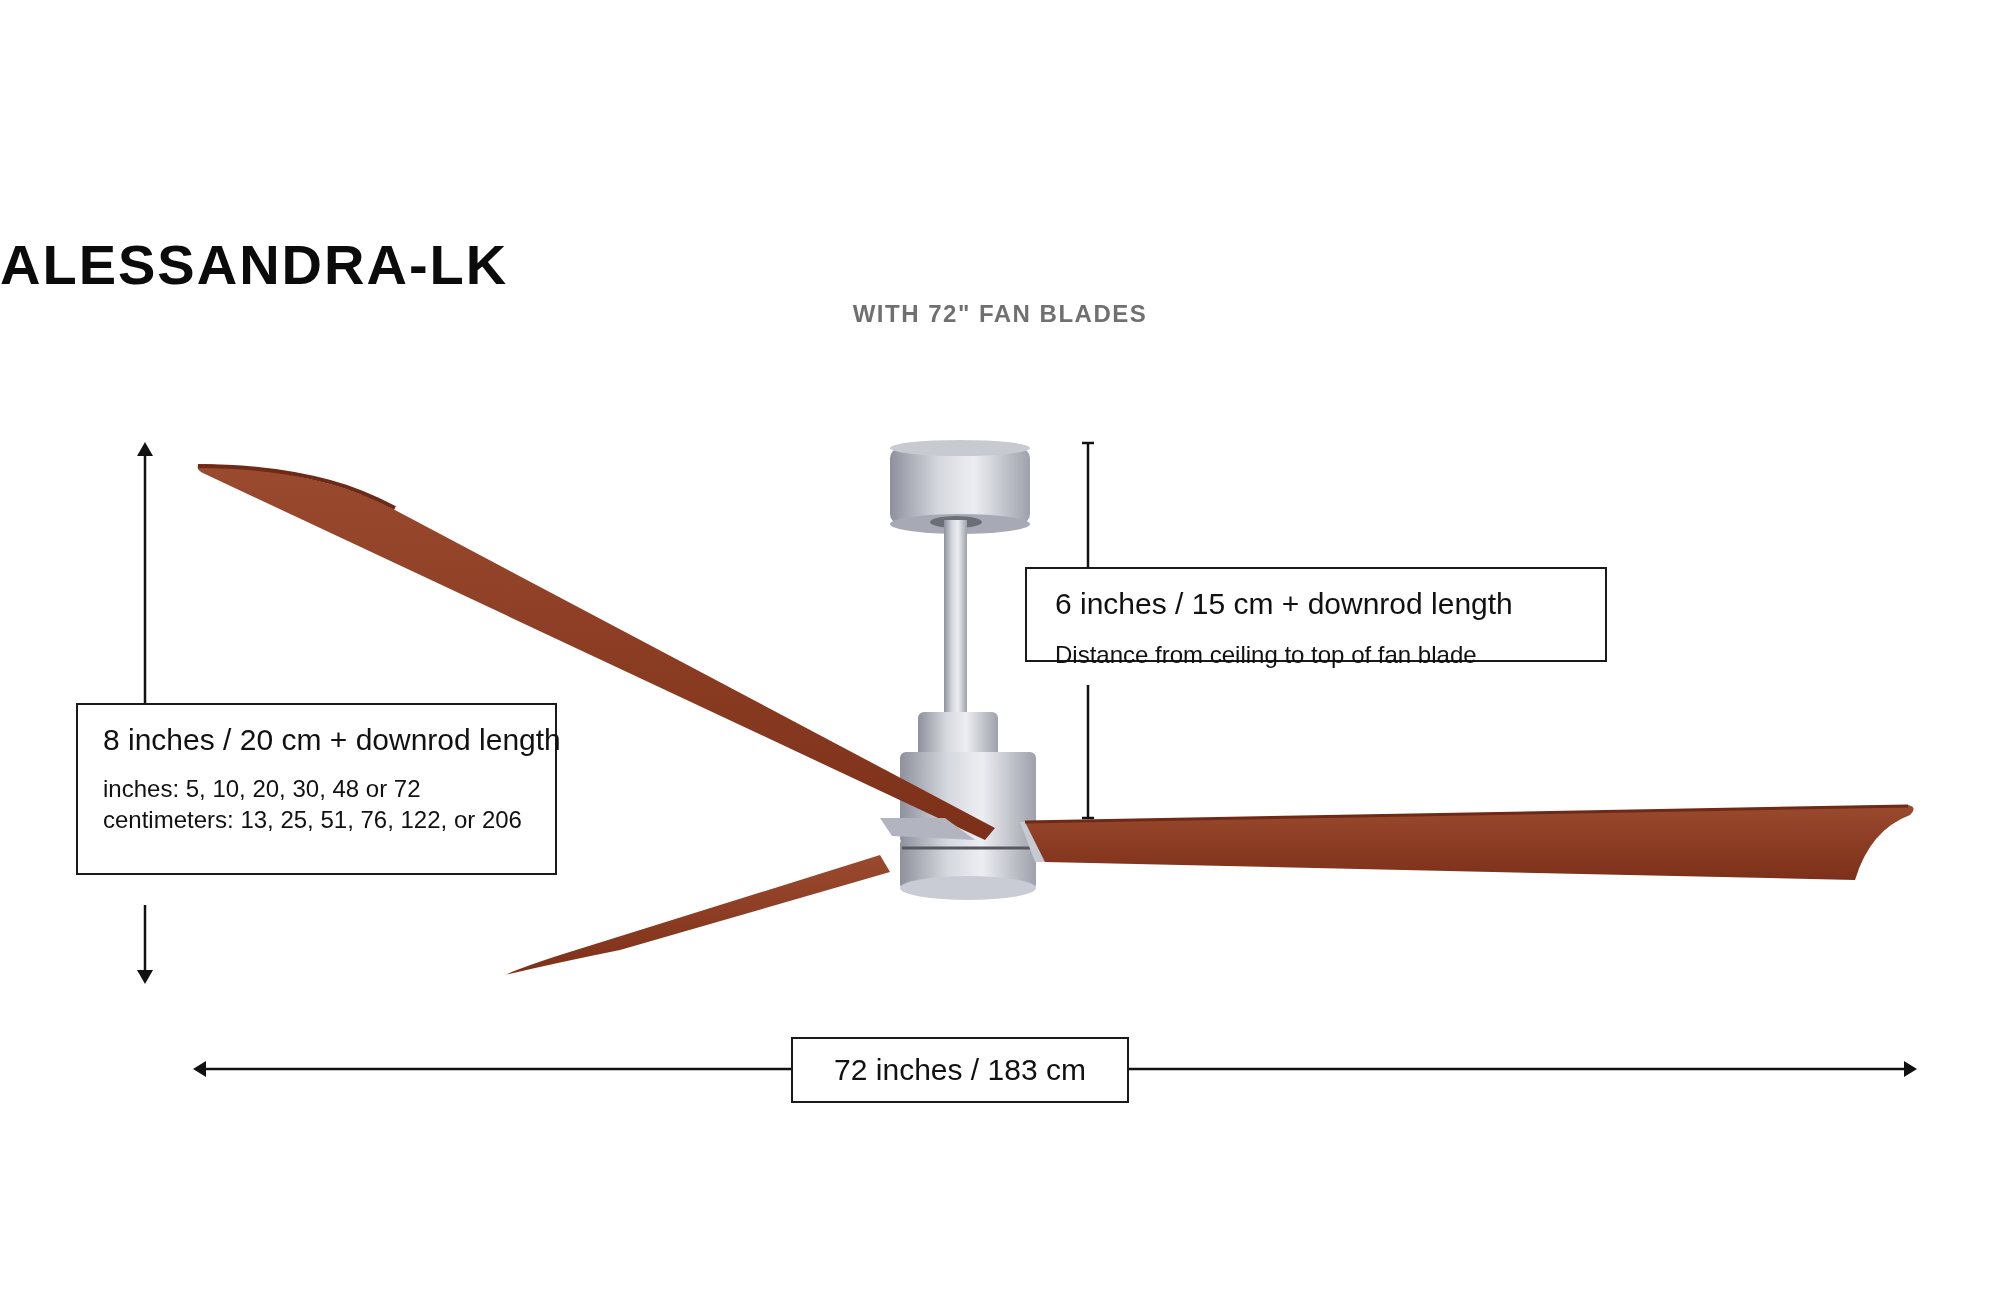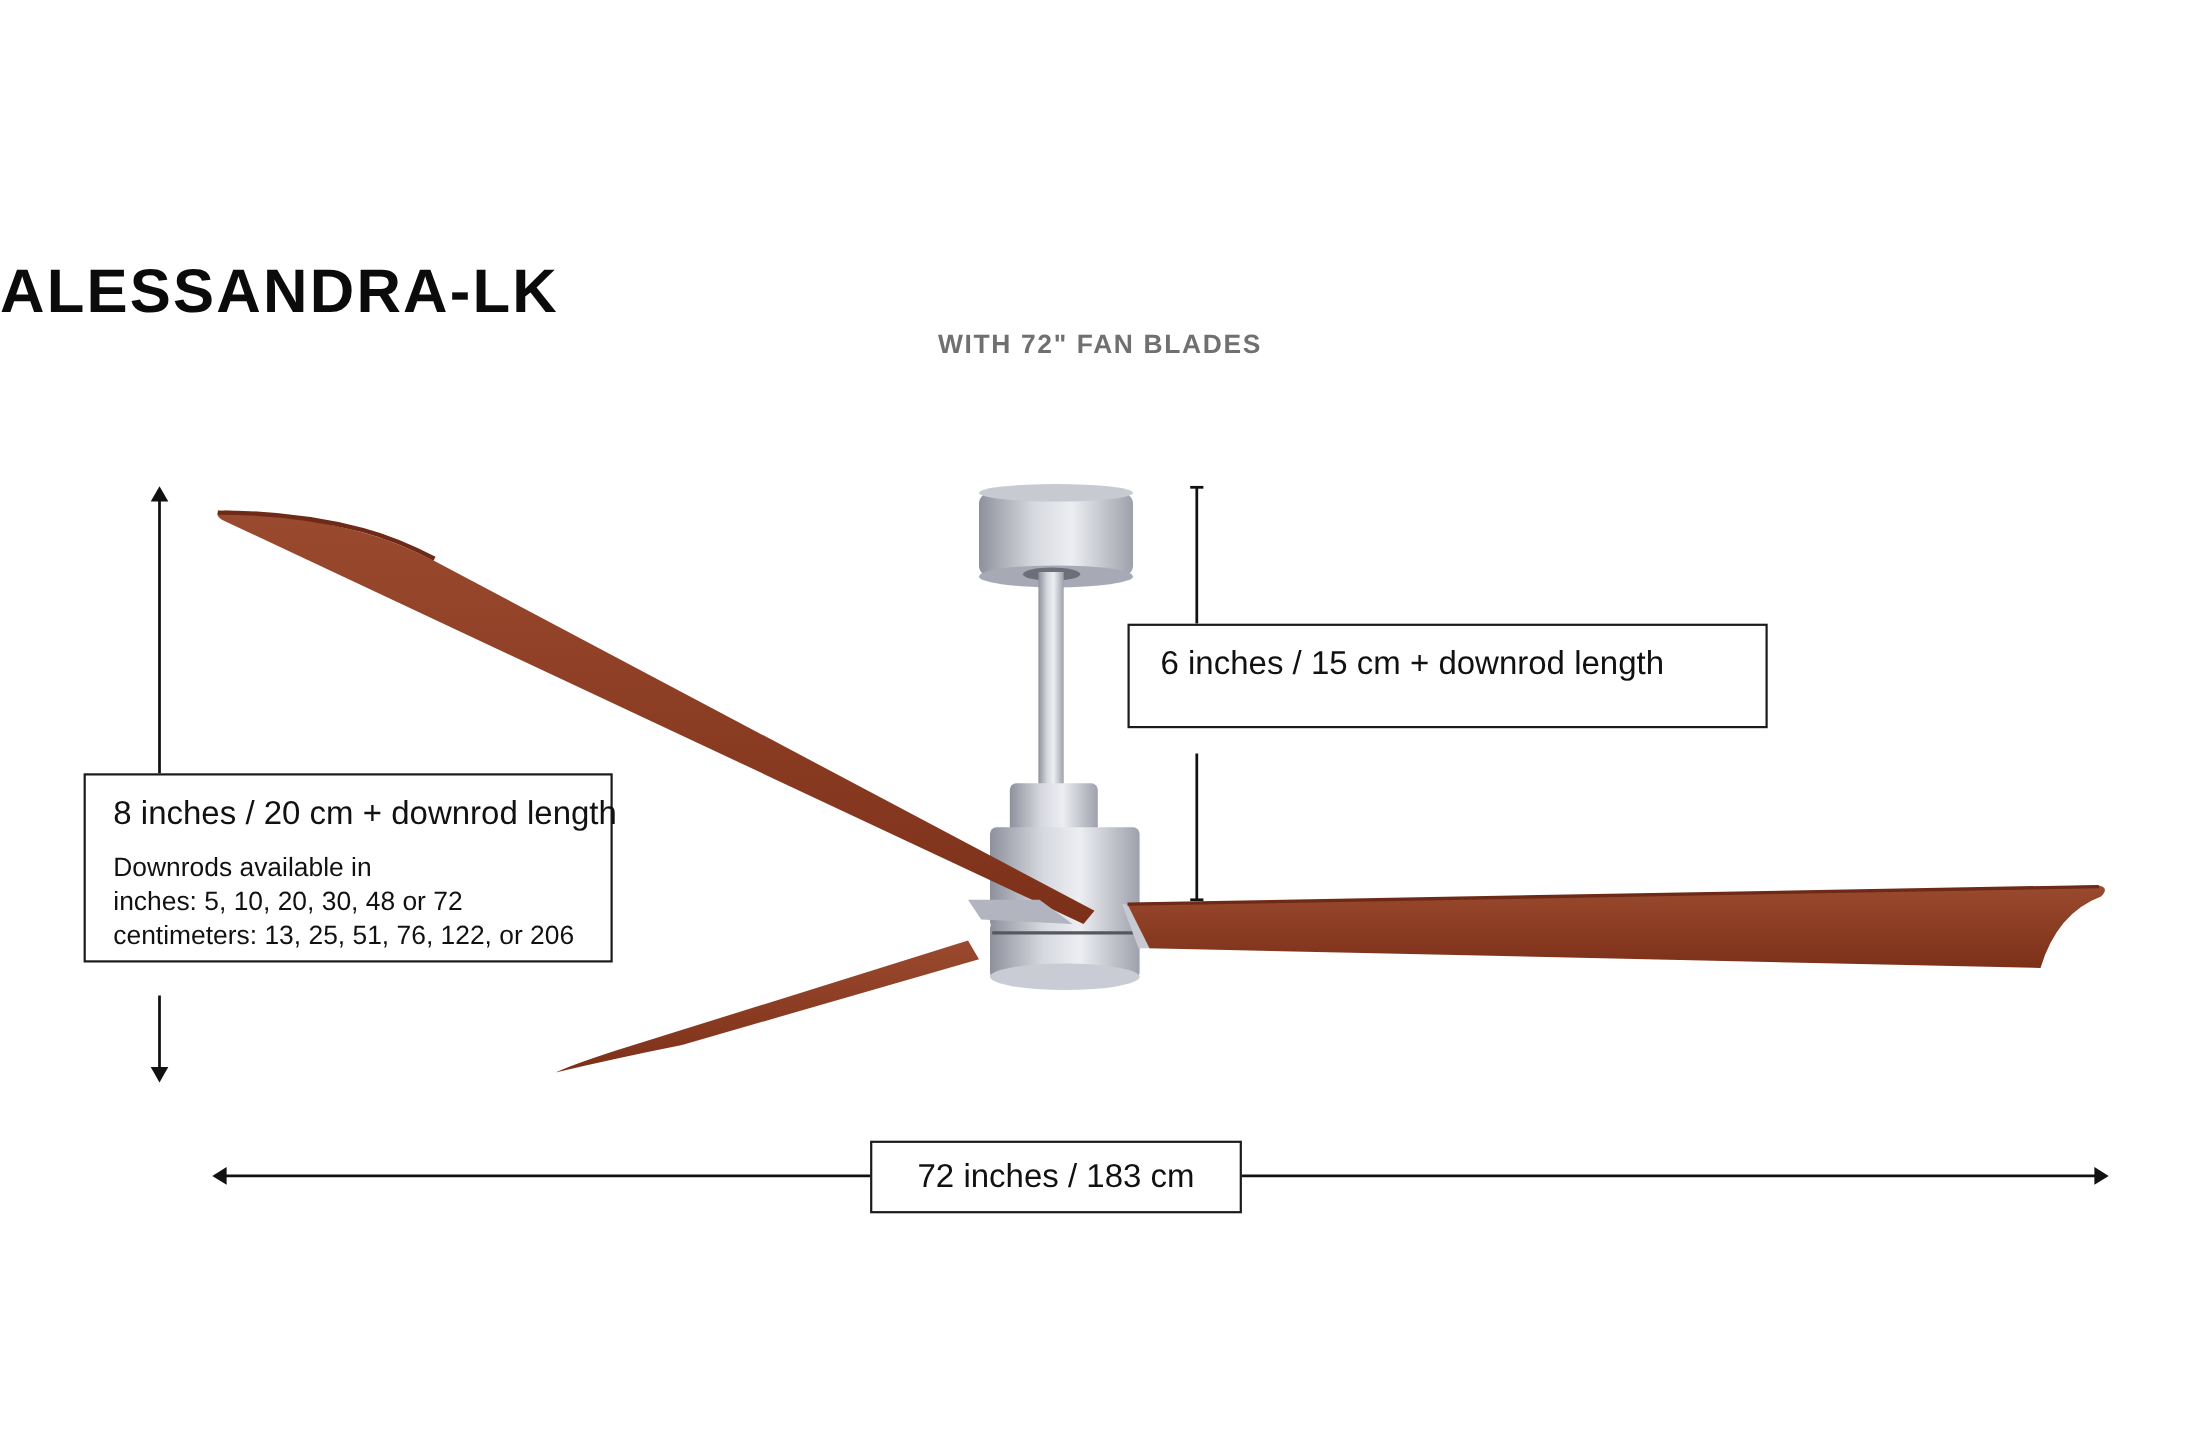--- a/index.html
+++ b/index.html
@@ -84,26 +84,26 @@
 
   <path d="M 1025 822 L 1908 805 Q 1918 807 1910 815 Q 1870 830 1855 880 L 1045 862 Z" fill="url(#wood)"></path>
   <line x1="1025" y1="822" x2="1908" y2="806" stroke="#6e2a16" stroke-width="3"></line>
 </svg>
 
 <div class="title">ALESSANDRA-LK</div>
 <div class="subtitle">WITH 72" FAN BLADES</div>
 
 <div class="box" id="box-right">
   <div class="main">6 inches / 15 cm + downrod length</div>
+  <div class="sub">Distance from ceiling to top of fan blade</div>
 </div>
 
 <div class="box" id="box-left">
   <div class="main">8 inches / 20 cm + downrod length</div>
   <div class="sub-wrap">
-    <div class="sub">Downrods available in</div>
     <div class="sub">inches: 5, 10, 20, 30, 48 or 72</div>
     <div class="sub">centimeters: 13, 25, 51, 76, 122, or 206</div>
   </div>
 </div>
 
 <div class="box" id="box-bottom">
   <div class="main">72 inches / 183 cm</div>
 </div>
 
 </body></html>

